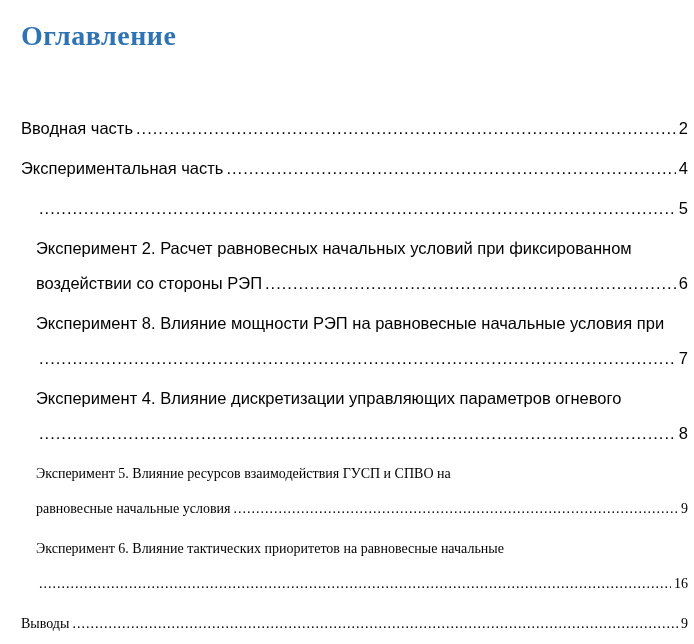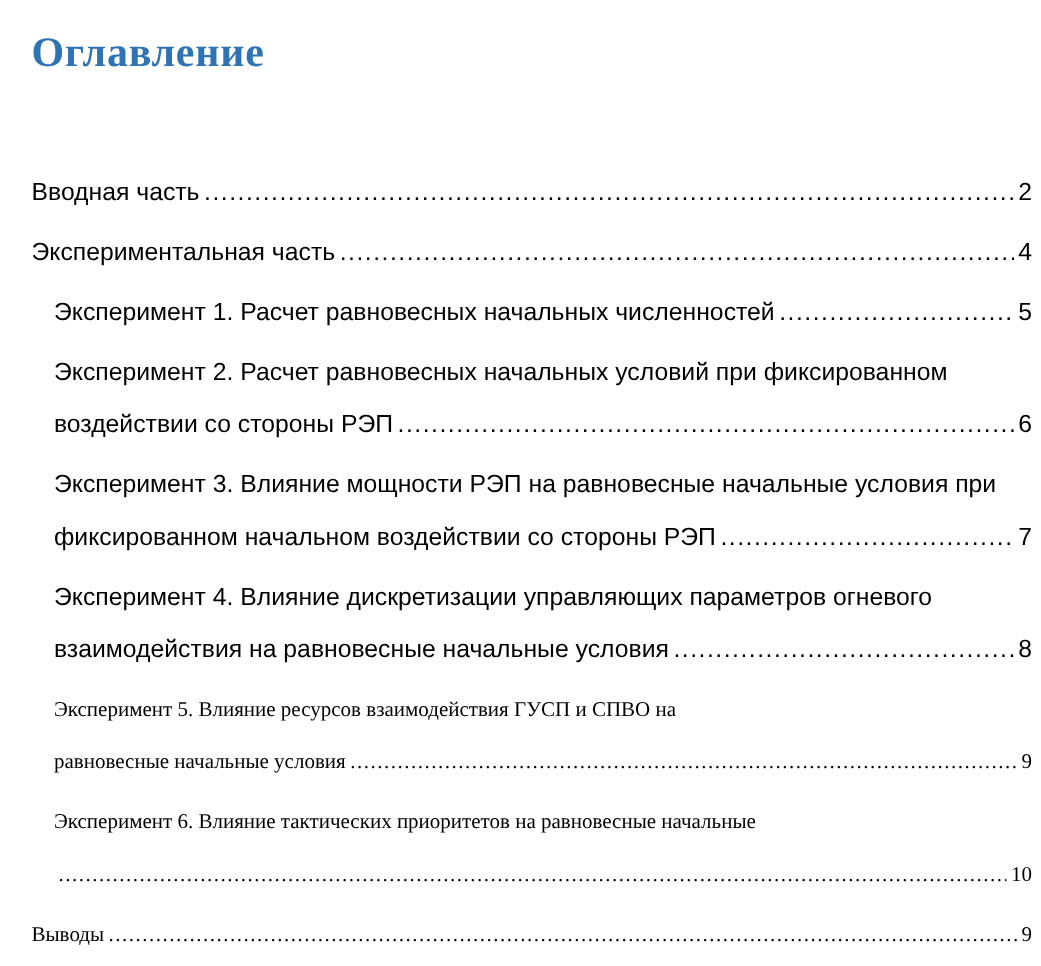--- a/index.html
+++ b/index.html
@@ -72,72 +72,69 @@
       </div>
       <div class="toc-entry level1 font-sans">
         <div class="toc-line">
           <span class="toc-text">Экспериментальная часть</span>
           <span class="dots"></span>
           <span class="page-num">4</span>
         </div>
       </div>
       <div class="toc-entry level2 font-sans">
         <div class="toc-line">
-          <span class="toc-text">Эксперимент 1. Расчет равновесных начальных численностей</span>
           <span class="dots"></span>
           <span class="page-num">5</span>
         </div>
       </div>
       <div class="toc-entry level2 font-sans">
         <div class="toc-line">
           <span class="toc-text">Эксперимент 2. Расчет равновесных начальных условий при фиксированном</span>
         </div>
         <div class="toc-line">
           <span class="toc-text">воздействии со стороны РЭП</span>
           <span class="dots"></span>
           <span class="page-num">6</span>
         </div>
       </div>
       <div class="toc-entry level2 font-sans">
         <div class="toc-line">
-          <span class="toc-text">Эксперимент 3. Влияние мощности РЭП на равновесные начальные условия при</span>
+          <span class="toc-text">Эксперимент 8. Влияние мощности РЭП на равновесные начальные условия при</span>
         </div>
         <div class="toc-line">
-          <span class="toc-text">фиксированном начальном воздействии со стороны РЭП</span>
           <span class="dots"></span>
           <span class="page-num">7</span>
         </div>
       </div>
       <div class="toc-entry level2 font-sans">
         <div class="toc-line">
           <span class="toc-text">Эксперимент 4. Влияние дискретизации управляющих параметров огневого</span>
         </div>
         <div class="toc-line">
-          <span class="toc-text">взаимодействия на равновесные начальные условия</span>
           <span class="dots"></span>
           <span class="page-num">8</span>
         </div>
       </div>
       <div class="toc-entry level2 font-serif">
         <div class="toc-line">
           <span class="toc-text">Эксперимент 5. Влияние ресурсов взаимодействия ГУСП и СПВО на</span>
         </div>
         <div class="toc-line">
           <span class="toc-text">равновесные начальные условия</span>
           <span class="dots"></span>
           <span class="page-num">9</span>
         </div>
       </div>
       <div class="toc-entry level2 font-serif">
         <div class="toc-line">
           <span class="toc-text">Эксперимент 6. Влияние тактических приоритетов на равновесные начальные</span>
         </div>
         <div class="toc-line">
           <span class="dots"></span>
-          <span class="page-num">10</span>
+          <span class="page-num">16</span>
         </div>
       </div>
       <div class="toc-entry level1 font-serif">
         <div class="toc-line">
           <span class="toc-text">Выводы</span>
           <span class="dots"></span>
           <span class="page-num">9</span>
         </div>
       </div>
     </nav>

